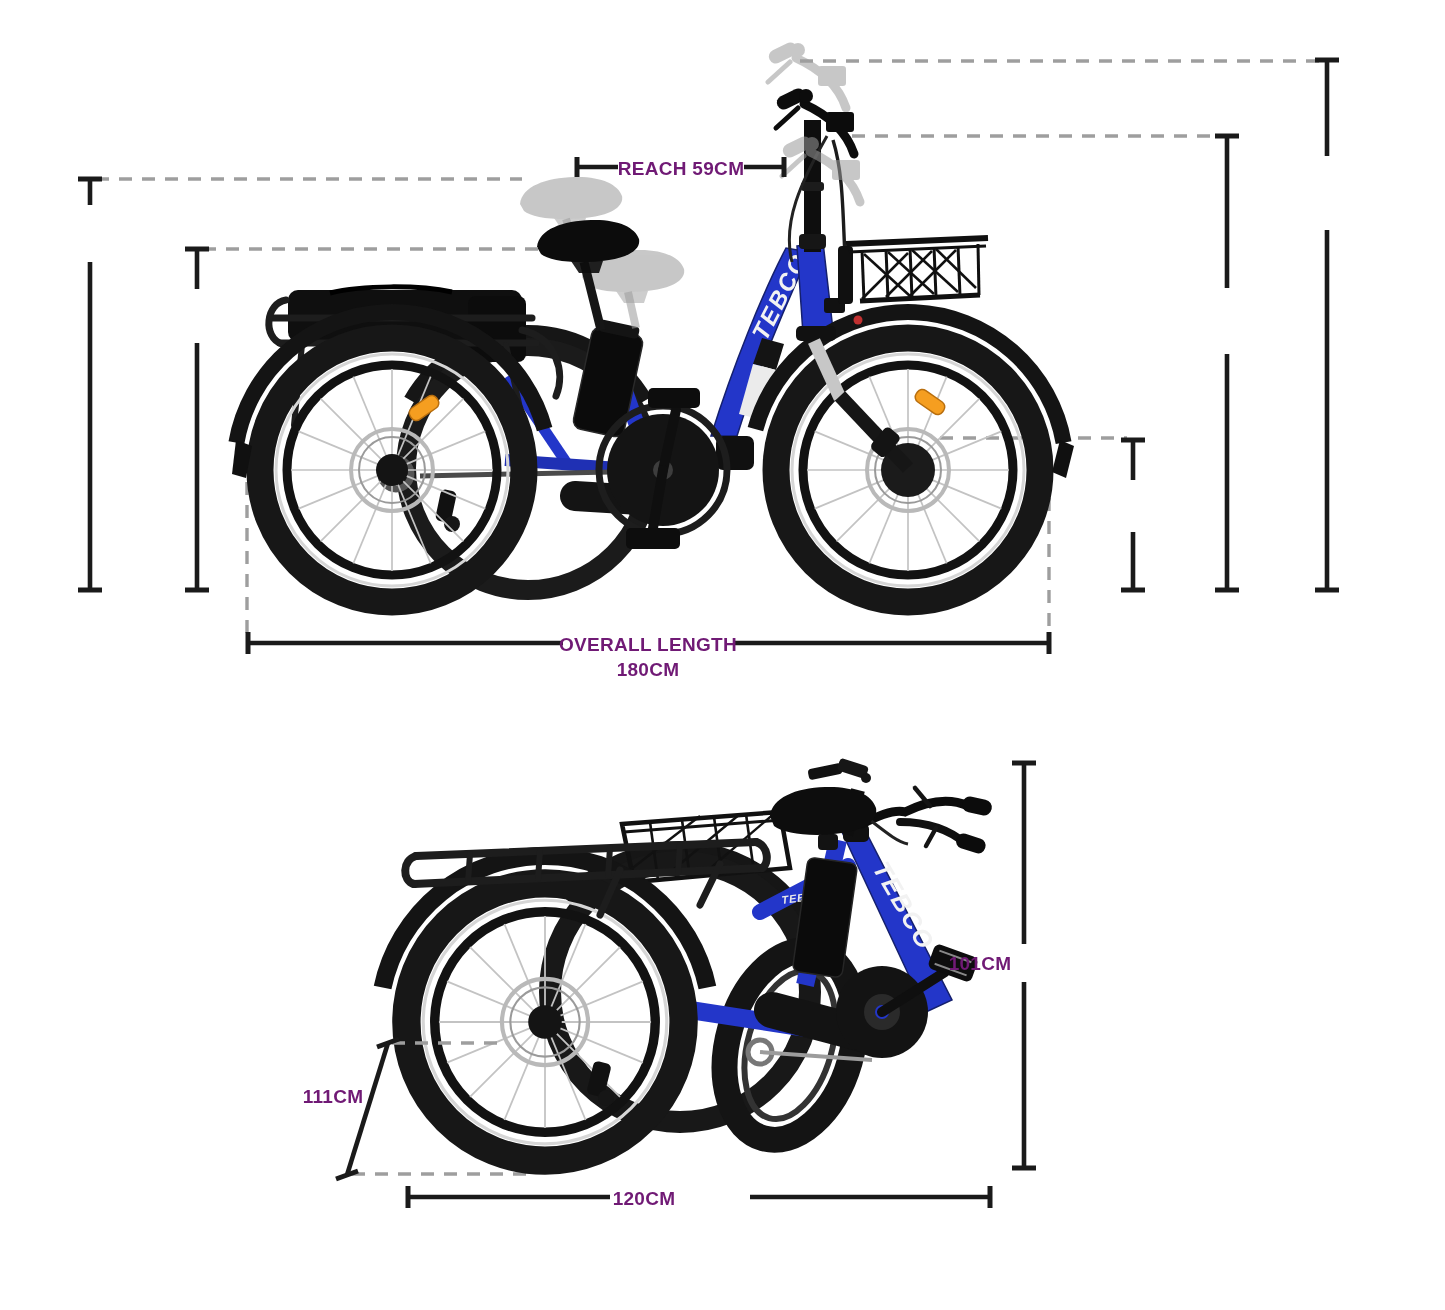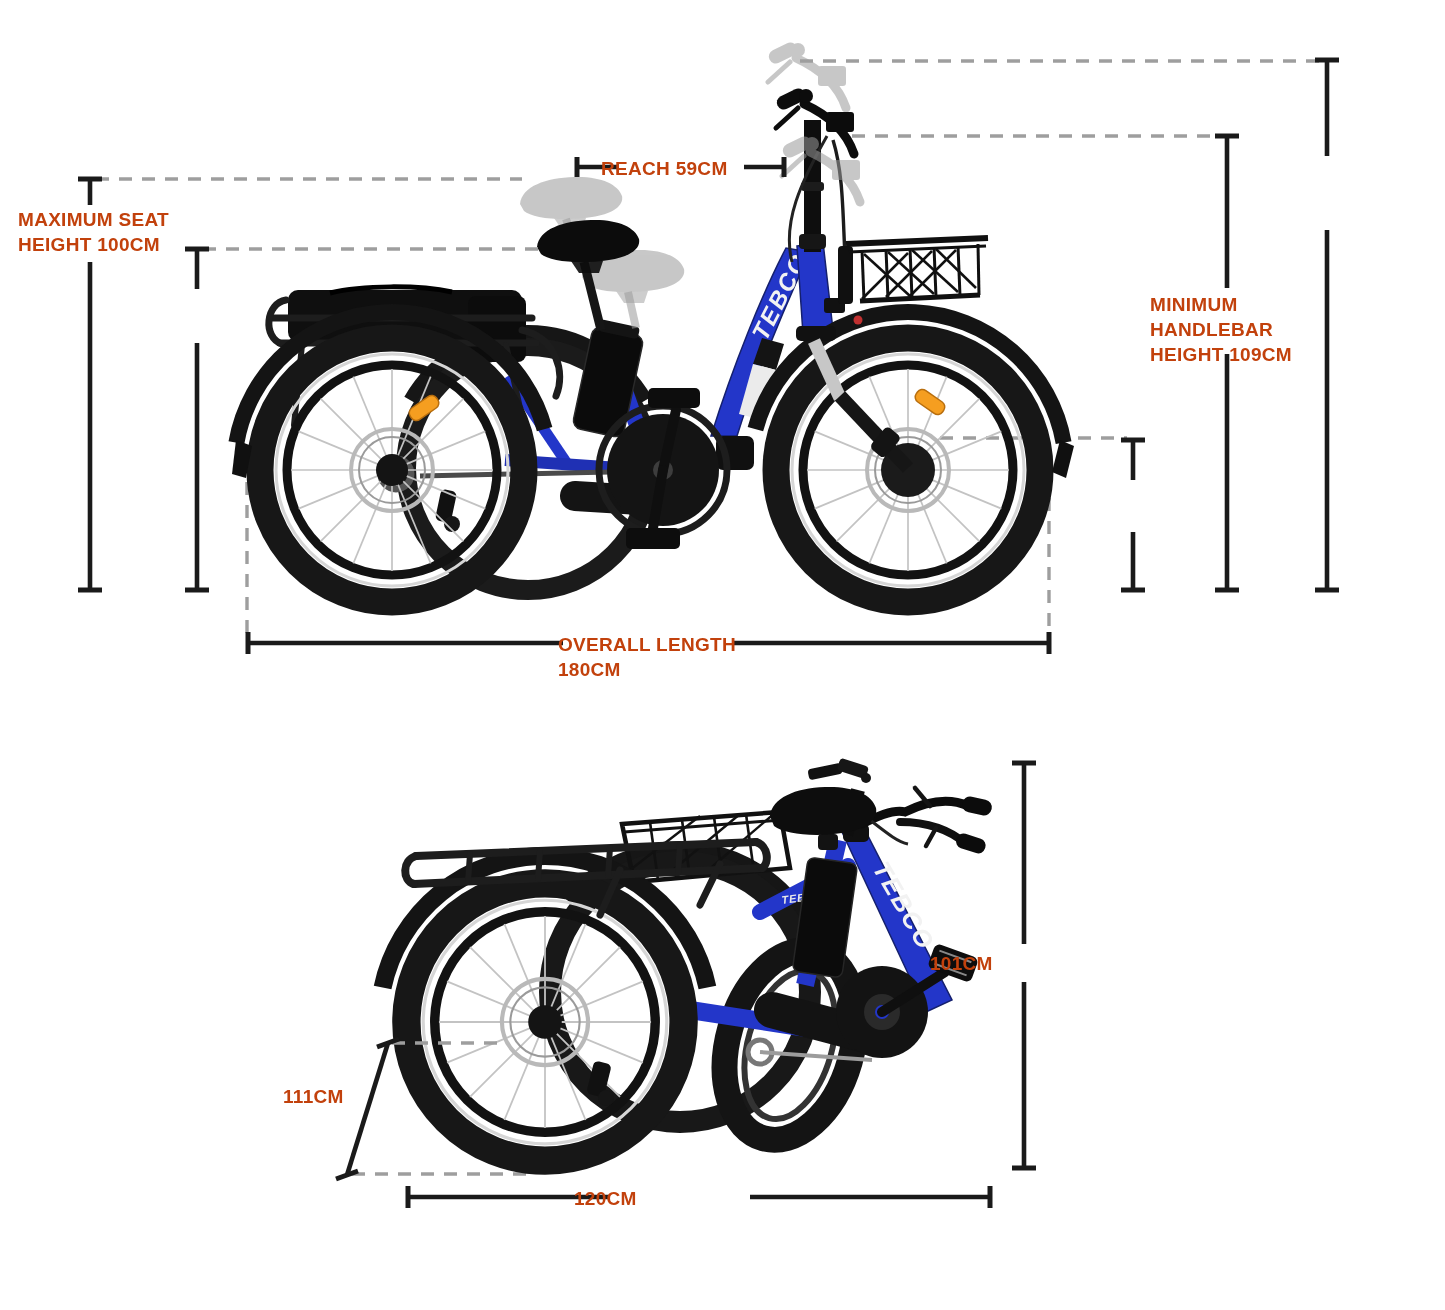--- a/index.html
+++ b/index.html
@@ -8,21 +8,22 @@
     font-family:"Liberation Sans",sans-serif;overflow:hidden;
   }
   #art{position:absolute;left:0;top:0;}
   .dim-label{
     position:absolute;
     font-family:"Liberation Sans",sans-serif;
     font-weight:800;
     font-size:19px;
     line-height:1.32;
     letter-spacing:.3px;
-    color:#c2410c;
+    color:#701a75;
+    text-align:center;
     white-space:normal;
   }
   .solidpart{color:#0c0c0c;}
   .ghostpart{color:#9b9b9b;opacity:.55;}
   .dimline{stroke:#1a1a1a;stroke-width:4.6;stroke-linecap:butt;}
   .dimcap{stroke:#1a1a1a;stroke-width:5;stroke-linecap:butt;}
   .dash{stroke:#9e9e9e;stroke-width:3.4;stroke-dasharray:13 10;fill:none;}
   .tebco-big{font-family:"Liberation Sans",sans-serif;font-weight:bold;font-style:italic;fill:#f2f2f2;letter-spacing:2px;}
   .tebco-small{font-family:"Liberation Sans",sans-serif;font-weight:bold;font-style:italic;fill:#e9e9e9;letter-spacing:.8px;}
 </style>
@@ -337,22 +338,20 @@
     <line class="dimcap" x1="336" y1="1179" x2="358" y2="1171"></line>
   </g>
   <g>
     <line class="dimcap" x1="408" y1="1186" x2="408" y2="1208"></line>
     <line class="dimline" x1="410" y1="1197" x2="610" y2="1197"></line>
     <line class="dimline" x1="750" y1="1197" x2="988" y2="1197"></line>
     <line class="dimcap" x1="990" y1="1186" x2="990" y2="1208"></line>
   </g>
 </svg>
 
-<div class="dim-label" style="left:18px;top:207px;width:158px;">MAXIMUM SEAT HEIGHT 100CM</div>
 <div class="dim-label" style="left:601px;top:156px;width:160px;">REACH 59CM</div>
-<div class="dim-label" style="left:1150px;top:292px;width:156px;">MINIMUM HANDLEBAR HEIGHT 109CM</div>
 <div class="dim-label" style="left:558px;top:632px;width:180px;">OVERALL LENGTH</div>
 <div class="dim-label" style="left:558px;top:657px;width:180px;">180CM</div>
 <div class="dim-label" style="left:930px;top:951px;width:100px;">101CM</div>
 <div class="dim-label" style="left:283px;top:1084px;width:100px;">111CM</div>
 <div class="dim-label" style="left:574px;top:1186px;width:140px;">120CM</div>
 
 </div>
 
 </body></html>

